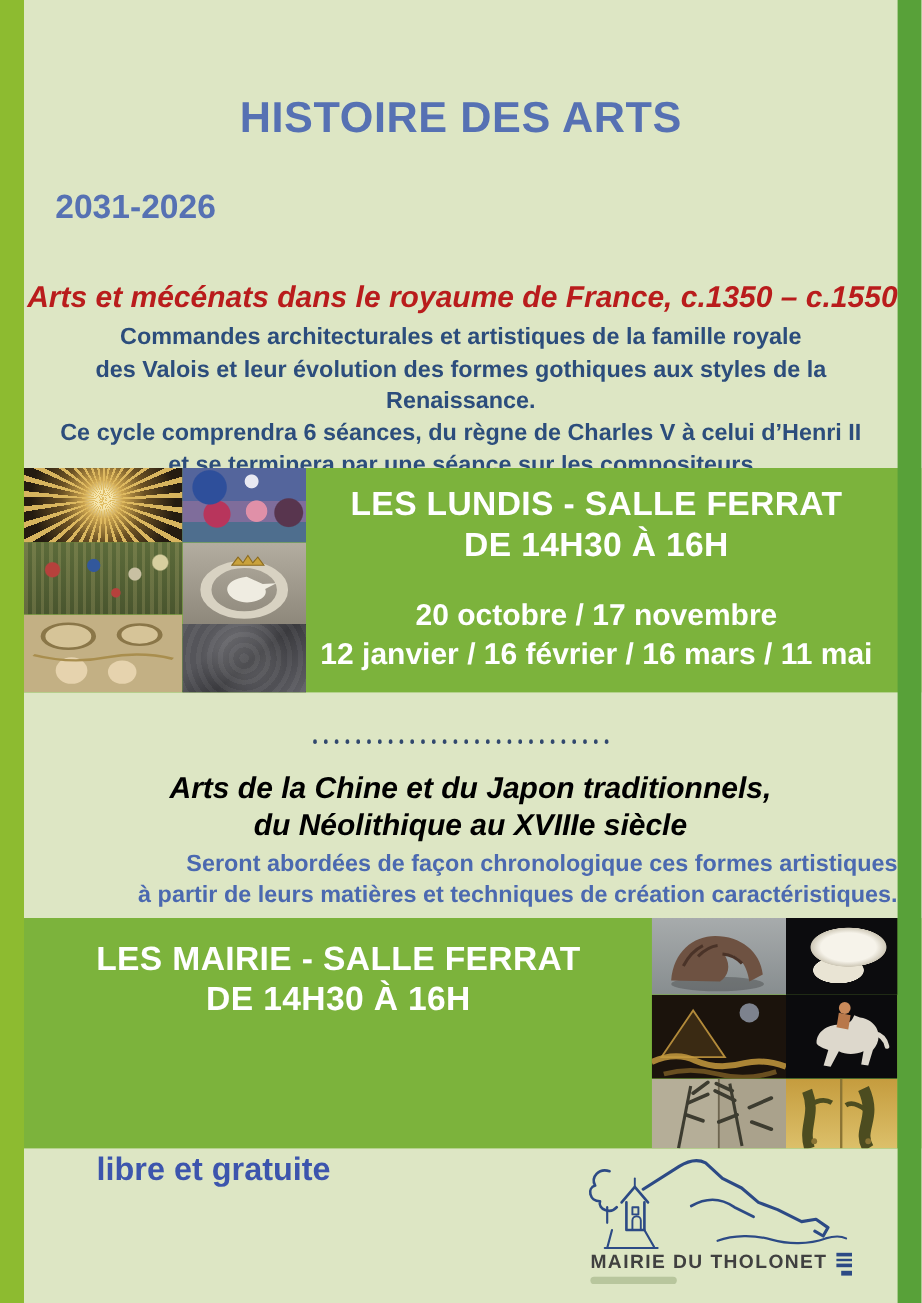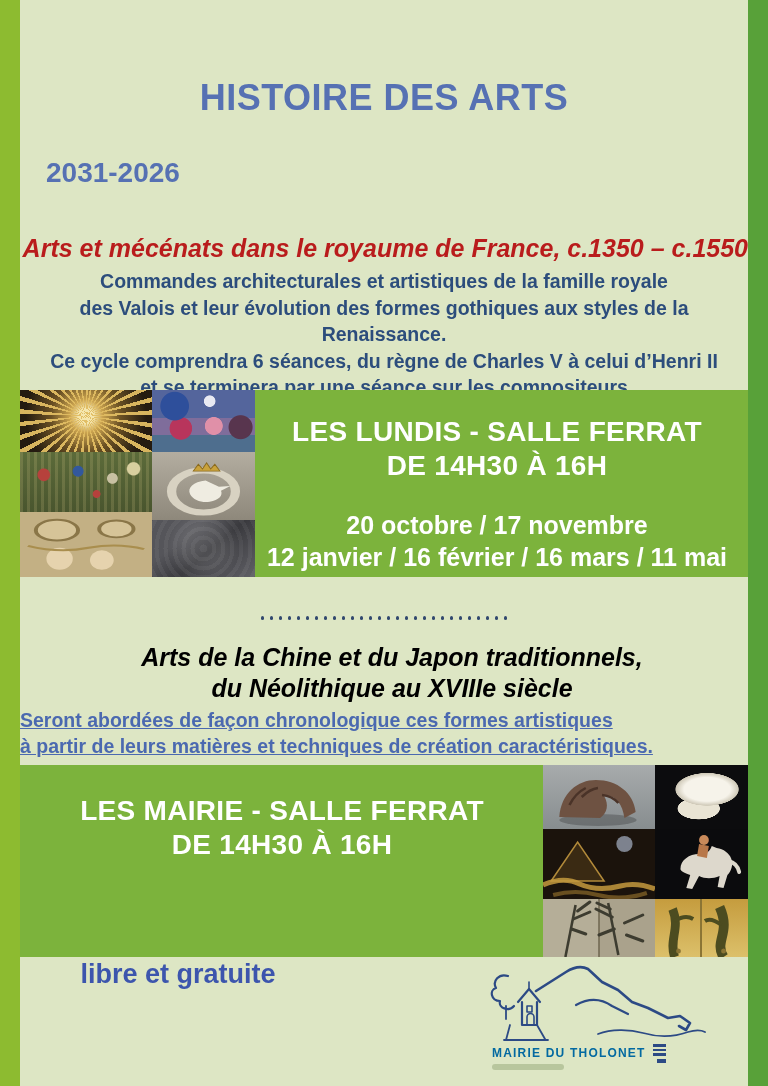--- a/index.html
+++ b/index.html
@@ -23,21 +23,21 @@
   
   .h-cycle1{position:absolute;top:234px;left:20px;right:20px;text-align:right;
             font-size:25px;font-weight:800;font-style:italic;color:#b91c1c;}
   .p-cycle1{position:absolute;top:268px;left:20px;right:20px;text-align:center;
             font-size:19.5px;font-weight:600;line-height:26.5px;color:#2c4d7c;white-space:pre-line;}
 
   
   .banner{position:absolute;left:0;right:0;background:#7cb33c;z-index:10;}
   .banner1{top:390px;height:187px;}
   .banner2{top:765px;height:192px;}
-  .btxt{position:absolute;text-align:center;color:#fff;margin-top:12px;}
+  .btxt{position:absolute;text-align:center;color:#fff;}
   .bhead{font-size:28px;font-weight:800;line-height:34px;letter-spacing:.3px;}
   .bdates{font-size:25px;font-weight:600;line-height:32px;margin-top:26px;}
   .b1txt{left:250px;right:24px;top:13px;}
   .b2txt{left:24px;width:516px;top:17px;}
 
   
   .collage{position:absolute;top:0;bottom:0;display:flex;z-index:5;}
   .collage1{left:20px;width:235px;}
   .collage2{right:20px;width:205px;}
   .ccol{display:flex;flex-direction:column;}
@@ -72,30 +72,30 @@
     radial-gradient(ellipse 32% 24% at 47% 68%, #e9e4d4 0 70%, transparent 72%),
     #0c0c0e;}
 
   
   .dots{position:absolute;top:616px;left:0;right:0;display:flex;justify-content:center;gap:5.5px;}
   .dots i{width:3.5px;height:3.5px;border-radius:50%;background:#31486e;display:block;}
 
   
   .h-cycle2{position:absolute;top:642px;left:36px;right:20px;text-align:center;
             font-size:25px;font-weight:800;font-style:italic;line-height:31px;color:#000000;white-space:pre-line;}
-  .p-cycle2{position:absolute;top:708px;left:20px;right:20px;text-align:left;
-            font-size:19.5px;font-weight:600;line-height:25.5px;color:#4b69b0;white-space:pre-line;text-decoration:underline;}
+  .p-cycle2{position:absolute;top:708px;left:20px;right:20px;text-align:right;
+            font-size:19.5px;font-weight:600;line-height:25.5px;color:#4b69b0;white-space:pre-line;}
 
   
   .admission{position:absolute;top:928px;left:62px;width:232px;text-align:center;
              font-size:27px;font-weight:800;line-height:31px;color:#3c55ad;white-space:pre-line;}
   .logo{position:absolute;left:478px;top:960px;width:240px;height:118px;}
   .logo-art{position:absolute;left:0;top:0;width:240px;height:82px;}
   .logo-caption{position:absolute;left:14px;top:84px;display:flex;align-items:center;gap:7px;}
-  .logo-text{font-size:12px;font-weight:800;letter-spacing:1.2px;color:#0369a1;}
+  .logo-text{font-size:16px;font-weight:800;letter-spacing:1.2px;color:#404040;}
   .logo-bars{display:flex;flex-direction:column;gap:2px;}
   .logo-bars b{display:block;width:13px;height:2.5px;background:#2c4a85;}
   .logo-bars s{display:block;width:9px;height:4px;background:#2c4a85;margin-top:1px;align-self:flex-end;}
   .logo-tagline{position:absolute;left:14px;top:104px;width:72px;height:6px;border-radius:3px;
                 background:rgba(140,160,110,.45);}
 </style>
 </head>
 <body>
 
 <div class="poster">

